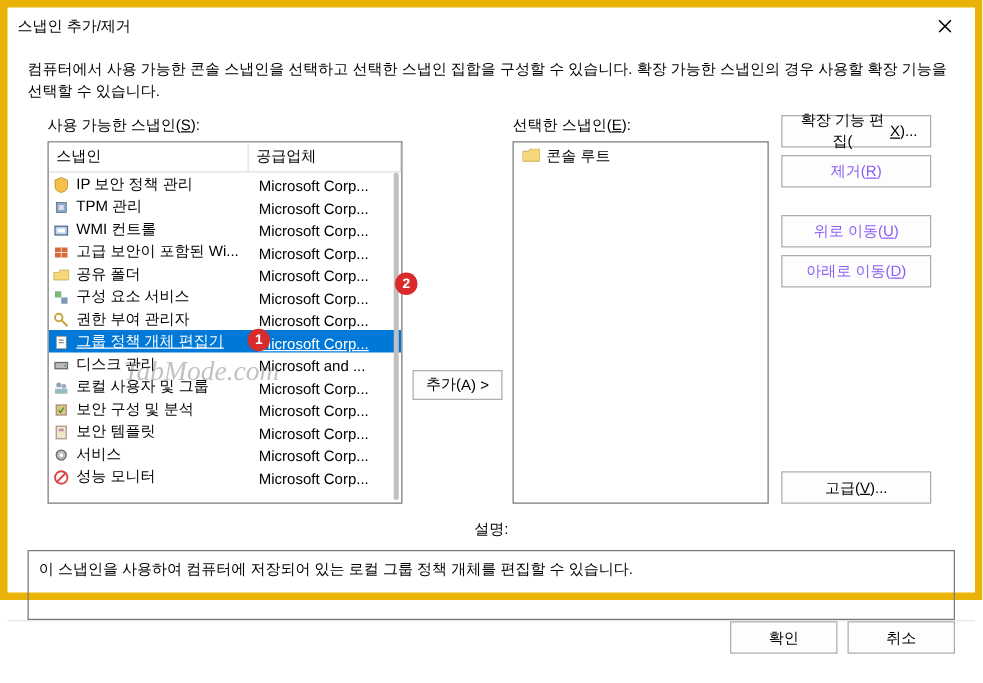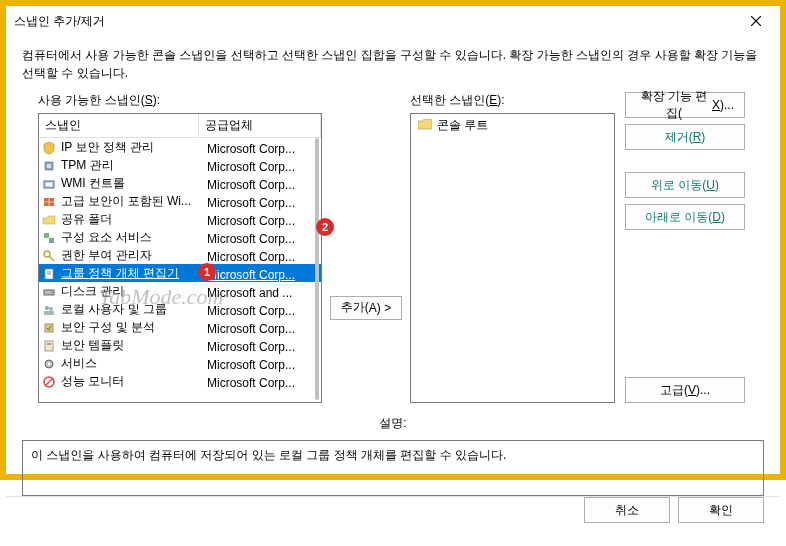--- a/index.html
+++ b/index.html
@@ -30,21 +30,21 @@
 .row .vendor { flex: 1; padding-left: 6px; white-space: nowrap; overflow: hidden; text-overflow: ellipsis; }
 .row.sel { background: #0078d7; color: #fff; text-decoration: underline; }
 .row.sel .vendor { color: #fff; }
 .scroll-ind { position: absolute; right: 2px; top: 24px; bottom: 2px; width: 4px; background: #c0c0c0; border-radius: 2px; }
 .treebox { border: 1px solid #7a7a7a; width: 205px; height: 290px; background: #fff; padding: 2px; }
 .treeitem { display: flex; align-items: center; height: 18px; padding-left: 4px; }
 .treeitem .ico { width: 16px; height: 16px; margin-right: 4px; display: inline-flex; align-items: center; justify-content: center; }
 .btncol { display: flex; flex-direction: column; gap: 6px; width: 120px; }
 .btn { height: 26px; border: 1px solid #adadad; background: #fdfdfd; padding: 0 10px; cursor: pointer; display: flex; align-items: center; justify-content: center; }
 .btn .u { text-decoration: underline; }
-.btn.disabled { color: #0f766e; cursor: default; }
+.btn.disabled { color: #8b5cf6; cursor: default; }
 .btn-add { width: 72px; height: 24px; border: 1px solid #adadad; background: #fdfdfd; display: flex; align-items: center; justify-content: center; cursor: pointer; }
 .badge { position: absolute; width: 18px; height: 18px; border-radius: 50%; background: #d92b2b; color: #fff; display: flex; align-items: center; justify-content: center; font-weight: bold; font-size: 11px; z-index: 5; }
 .explain-box { margin-top: 12px; }
 .explain-label { margin-bottom: 8px; text-align: center; }
 .explain-frame { border: 1px solid #7a7a7a; height: 56px; padding: 6px 8px; }
 .footer { height: 48px; display: flex; align-items: center; justify-content: flex-end; gap: 8px; padding: 0 16px; border-top: 1px solid #e5e5e5; }
 .footer .btn { width: 86px; }
 .watermark { position: absolute; top: 170px; left: 60px; color: rgba(100,100,100,0.4); font-size: 22px; font-family: Georgia, serif; font-style: italic; pointer-events: none; z-index: 10; }
 .left-wrap { position: relative; padding-left: 16px; }
 .mid-wrap { position: relative; }
@@ -285,16 +285,16 @@
 
     <div class="explain-box">
       <div class="explain-label">설명:</div>
       <div class="explain-frame">
         <span>이 스냅인을 사용하여 컴퓨터에 저장되어 있는 로컬 그룹 정책 개체를 편집할 수 있습니다.</span>
       </div>
     </div>
   </div>
 
   <div class="footer">
+    <button class="btn">확인</button>
     <button class="btn">취소</button>
-    <button class="btn">확인</button>
   </div>
 </div>
 
 </body></html>

